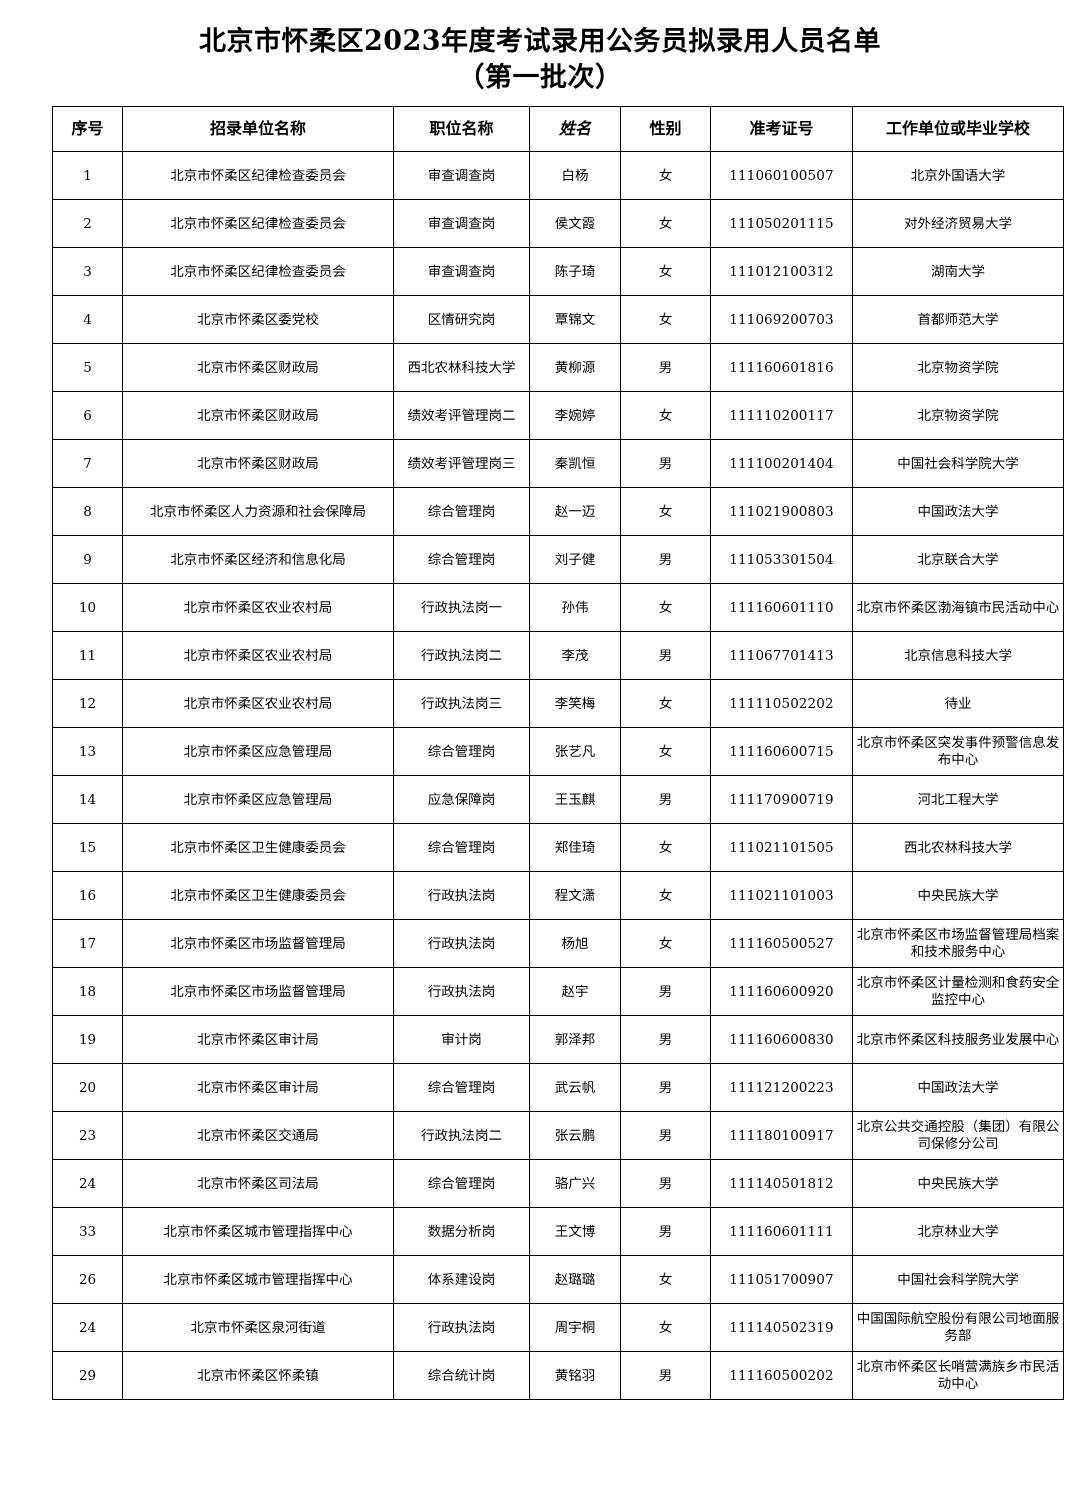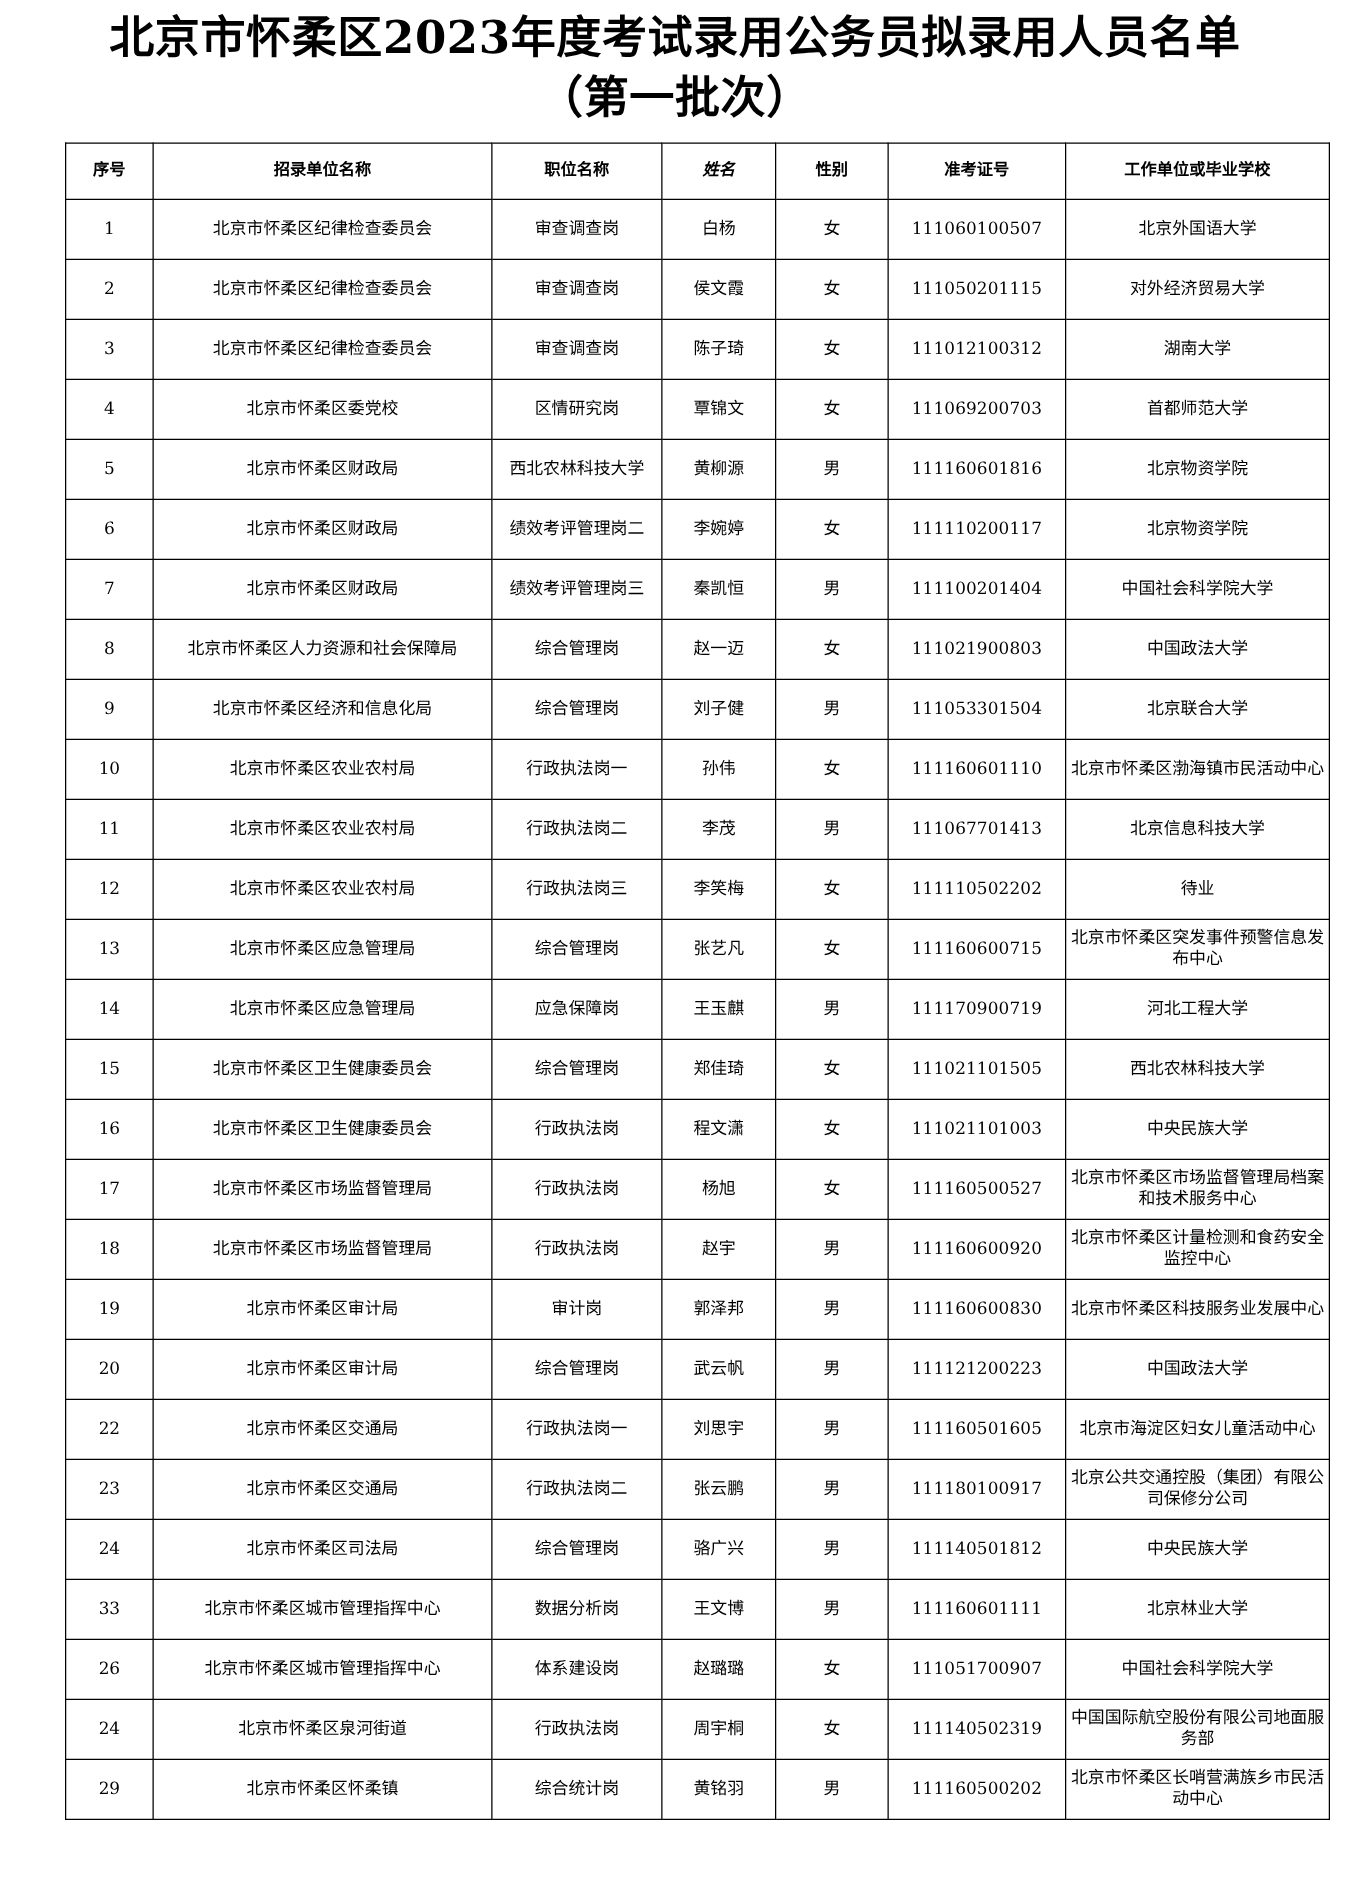--- a/index.html
+++ b/index.html
@@ -17,25 +17,25 @@
   }
   .page {
     width: 1080px;
     height: 1505px;
     position: relative;
     box-sizing: border-box;
   }
   .doc-title {
     text-align: center;
     font-family: "DejaVu Serif", "Liberation Serif", serif;
-    font-size: 36px;
+    font-size: 27px;
     font-weight: 700;
     line-height: 1.33;
     letter-spacing: 0.5px;
-    padding-top: 7px;
+    padding-top: 23px;
     margin: 0 40px 0 40px;
   }
   .doc-title .line2 {
     display: block;
     text-align: center;
   }
   .table-wrap {
     margin: 11px 52px 0 52px;
     width: 976px;
   }
@@ -48,21 +48,21 @@
   table.roster th,
   table.roster td {
     border: 1.5px solid #000000;
     text-align: center;
     vertical-align: middle;
     padding: 3px 2px;
     line-height: 1.26;
     word-break: break-all;
   }
   table.roster th {
-    font-size: 13px;
+    font-size: 16px;
     font-weight: 700;
     height: 38px;
   }
   table.roster td {
     font-size: 13.5px;
     font-weight: 400;
     height: 41px;
   }
   td.c-idx   { width: 65px;  font-size: 13px; }
   td.c-unit  { width: 266px; }
@@ -277,29 +277,20 @@
           <tr>
             <td class="c-idx">20</td>
             <td class="c-unit">北京市怀柔区审计局</td>
             <td class="c-pos">综合管理岗</td>
             <td class="c-name">武云帆</td>
             <td class="c-sex">男</td>
             <td class="c-exam">111121200223</td>
             <td class="c-org">中国政法大学</td>
           </tr>
           <tr>
-            <td class="c-idx">22</td>
-            <td class="c-unit">北京市怀柔区交通局</td>
-            <td class="c-pos">行政执法岗一</td>
-            <td class="c-name">刘思宇</td>
-            <td class="c-sex">男</td>
-            <td class="c-exam">111160501605</td>
-            <td class="c-org">北京市海淀区妇女儿童活动中心</td>
-          </tr>
-          <tr>
             <td class="c-idx">23</td>
             <td class="c-unit">北京市怀柔区交通局</td>
             <td class="c-pos">行政执法岗二</td>
             <td class="c-name">张云鹏</td>
             <td class="c-sex">男</td>
             <td class="c-exam">111180100917</td>
             <td class="c-org">北京公共交通控股（集团）有限公司保修分公司</td>
           </tr>
           <tr>
             <td class="c-idx">24</td>

